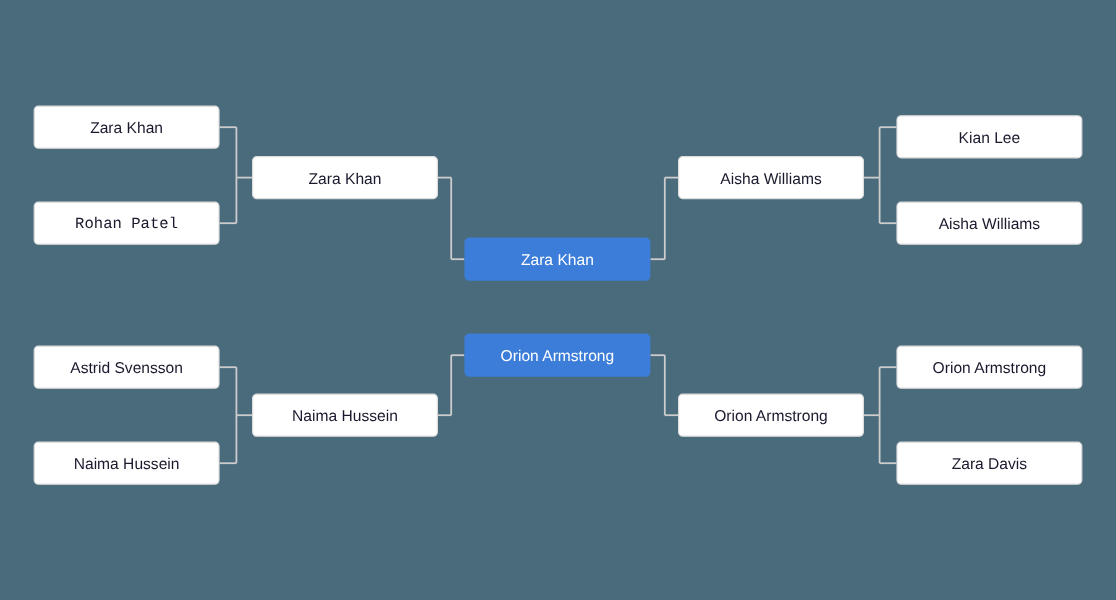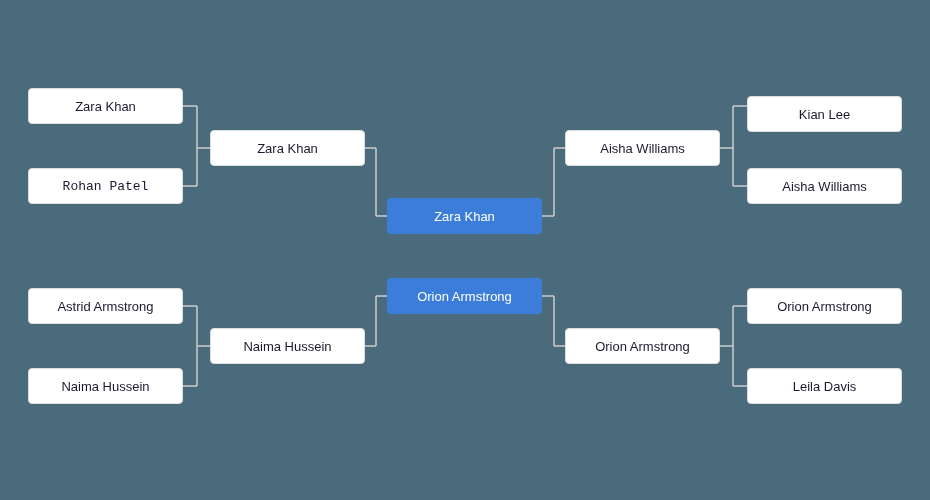--- a/index.html
+++ b/index.html
@@ -93,36 +93,36 @@
     <line x1="554" y1="296" x2="542" y2="296" stroke="#ccc" stroke-width="1.5"></line>
   </svg>
 
   <div class="node node-white" style="left:28px; top:88px;">
     <span>Zara Khan</span>
   </div>
   <div class="node node-white" style="left:28px; top:168px;font-family:Liberation Mono, monospace;">
     <span>Rohan Patel</span>
   </div>
   <div class="node node-white" style="left:28px; top:288px;">
-    <span>Astrid Armstrong</span>
+    <span>Astrid Svensson</span>
   </div>
   <div class="node node-white" style="left:28px; top:368px;">
     <span>Naima Hussein</span>
   </div>
   <div class="node node-white" style="left:747px; top:96px;">
     <span>Kian Lee</span>
   </div>
   <div class="node node-white" style="left:747px; top:168px;">
     <span>Aisha Williams</span>
   </div>
   <div class="node node-white" style="left:747px; top:288px;">
     <span>Orion Armstrong</span>
   </div>
   <div class="node node-white" style="left:747px; top:368px;">
-    <span>Leila Davis</span>
+    <span>Zara Davis</span>
   </div>
 
   <div class="node node-white" style="left:210px; top:130px;">
     <span>Zara Khan</span>
   </div>
   <div class="node node-white" style="left:210px; top:328px;">
     <span>Naima Hussein</span>
   </div>
   <div class="node node-white" style="left:565px; top:130px;">
     <span>Aisha Williams</span>

